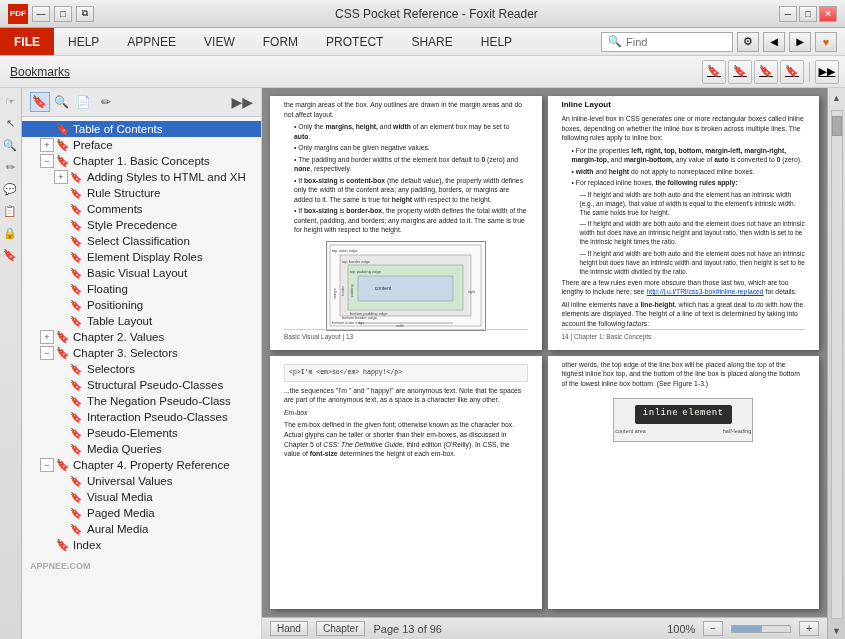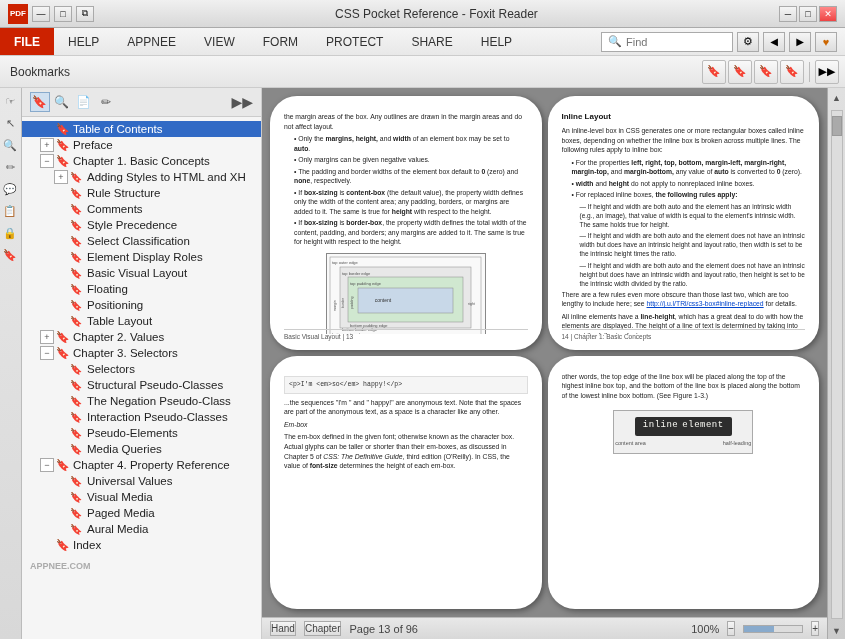--- a/index.html
+++ b/index.html
@@ -45,20 +45,21 @@
 
     
     .toolbar {
       background: linear-gradient(to bottom, #f5f5f5, #e5e5e5);
       height: 32px;
       display: flex;
       align-items: center;
       padding: 0 6px;
       gap: 2px;
       border-bottom: 1px solid #ccc;
+      text-decoration: underline;
     }
     .tb-btn { width: 24px; height: 24px; display: flex; align-items: center; justify-content: center; background: linear-gradient(to bottom, #f9f9f9, #e5e5e5); border: 1px solid #bbb; cursor: pointer; font-size: 11px; border-radius: 2px; }
     .tb-sep { width: 1px; height: 20px; background: #bbb; margin: 0 3px; }
 
     
     .main-layout { display: flex; height: calc(639px - 88px); }
 
     
     .sidebar {
       width: 240px;
@@ -113,23 +114,22 @@
       display: flex;
       flex-direction: column;
     }
     .page {
       background: white;
       flex: 1;
       box-shadow: 2px 2px 6px rgba(0,0,0,0.4);
       overflow: hidden;
       font-size: 7px;
       line-height: 1.3;
-      padding: 16px 14px;
+      padding: 4px 14px;
       position: relative;
-      border-radius: 27px;
     }
     .page-content { height: 100%; overflow: hidden; }
 
     
     .page-footer {
       position: absolute;
       bottom: 8px;
       left: 14px;
       right: 14px;
       display: flex;
@@ -145,21 +145,21 @@
       background: linear-gradient(to bottom, #e8e8e8, #d8d8d8);
       height: 22px;
       display: flex;
       align-items: center;
       padding: 0 8px;
       border-top: 1px solid #bbb;
       font-size: 11px;
       color: #444;
       gap: 8px;
     }
-    .status-btn { background: linear-gradient(to bottom, #f5f5f5, #ddd); border: 1px solid #aaa; padding: 1px 0; font-size: 10px; cursor: pointer; }
+    .status-btn { background: linear-gradient(to bottom, #f5f5f5, #ddd); border: 1px solid #aaa; padding: 1px 6px; font-size: 10px; cursor: pointer; }
 
     
     .right-strip {
       width: 18px;
       background: linear-gradient(to bottom, #e0e0e0, #ccc);
       border-left: 1px solid #aaa;
       display: flex;
       flex-direction: column;
       align-items: center;
       gap: 2px;

